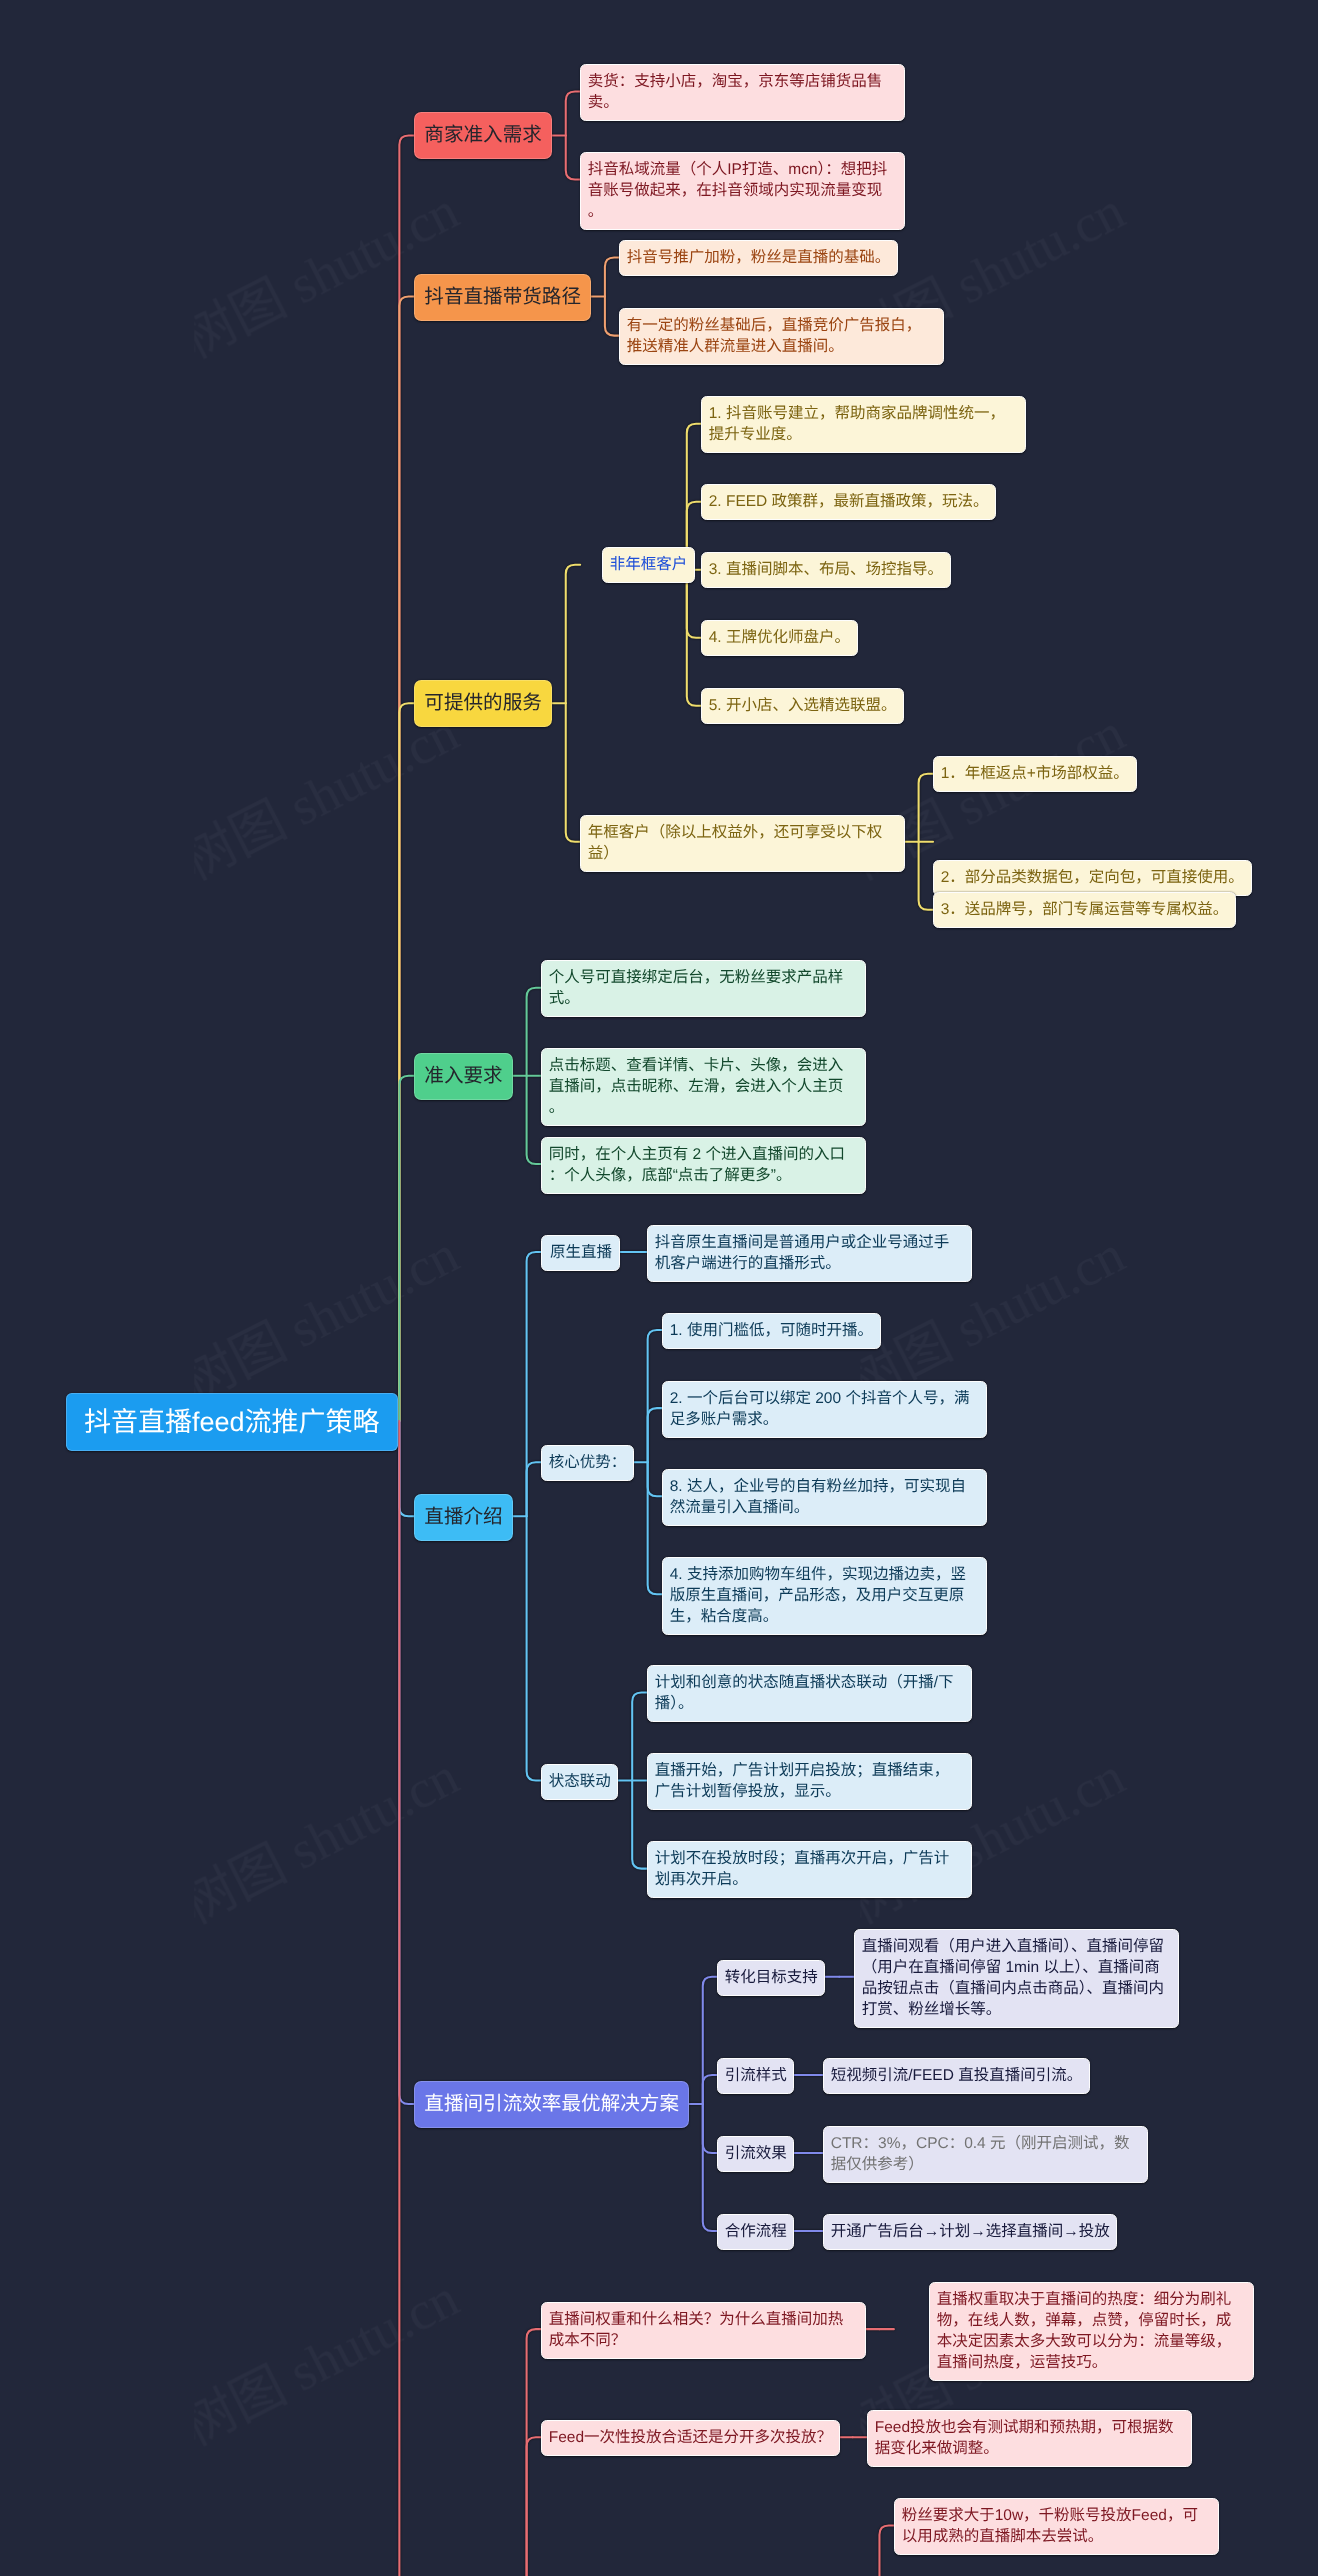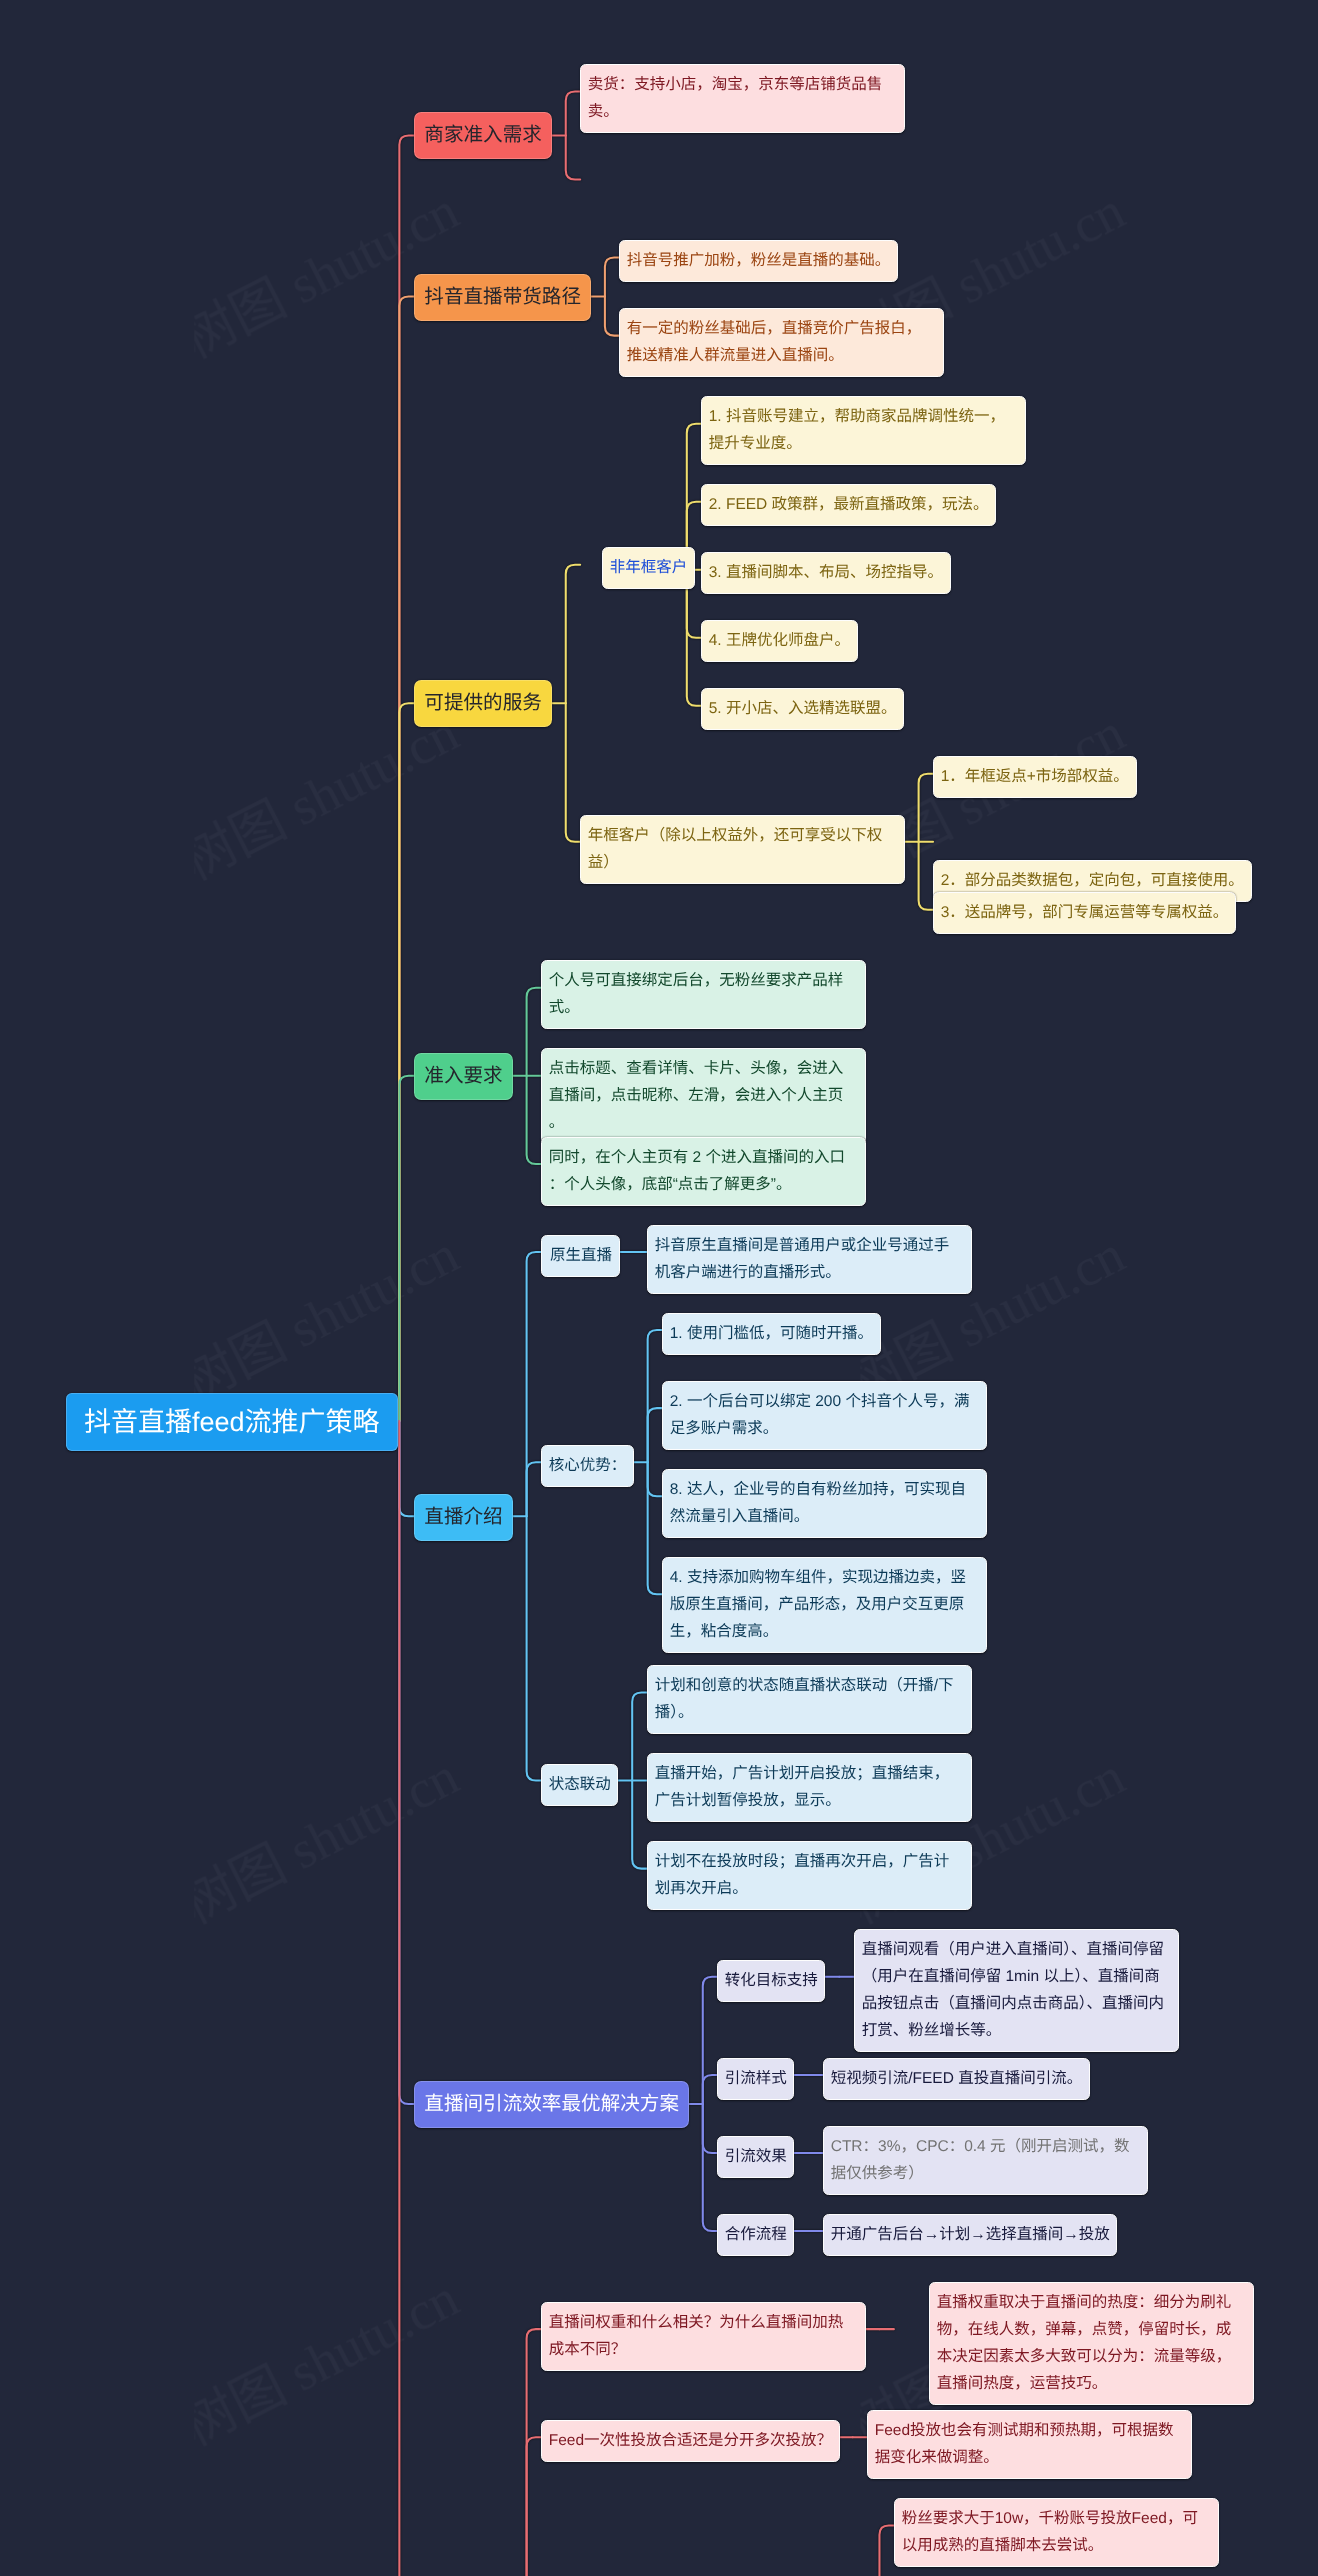--- a/index.html
+++ b/index.html
@@ -10,21 +10,21 @@
   #watermark{position:absolute;left:0;top:0;width:1319px;height:3201px;z-index:0;
     pointer-events:none;opacity:1;}
   #links{position:absolute;left:0;top:0;width:1319px;height:3201px;z-index:1;overflow:visible;}
   #canvas{position:absolute;left:0;top:0;width:1319px;height:3201px;z-index:2;}
   .node{position:absolute;box-sizing:border-box;display:block;}
   .node .txt{display:block;white-space:pre-wrap;word-break:break-all;line-break:anywhere;}
   .root{font-size:27px;line-height:32px;padding:12px 17px;border-radius:5.7px;
         border:1px solid rgba(255,255,255,.2);box-shadow:0 0.5px 2.1px rgba(0,0,0,.55);}
   .lvl1{font-size:19.6px;line-height:25px;padding:9.8px 9.3px;border-radius:7.2px;
         border:1px solid rgba(255,255,255,.2);box-shadow:0 0.5px 2.1px rgba(0,0,0,.55);}
-  .lvlN{font-size:15.5px;line-height:27px;padding:6.4px 6.7px;border-radius:5.7px;
+  .lvlN{font-size:15.5px;line-height:21px;padding:6.4px 6.7px;border-radius:5.7px;
         border:1px solid #fdfdfd;box-shadow:0 0.5px 2.1px rgba(0,0,0,.55);}
 </style>
 </head>
 <body style="background: rgb(34, 39, 58);">
 
 <div id="watermark"><svg width="1319" height="3201" viewBox="0 0 2560 6214">
       <defs>
         <pattern id="wm" width="1293" height="1013" patternUnits="userSpaceOnUse" patternTransform="translate(377,191)">
           <text x="0" y="506.5" fill="rgba(168,172,190,0.055)" font-size="104" font-family="&quot;Liberation Serif&quot;,serif" transform="rotate(-27 0 506.5)">树图 shutu.cn</text>
         </pattern>
@@ -118,20 +118,23 @@
 <div id="canvas">
     <div class="node root" style="background: rgb(27, 156, 240); color: rgb(255, 255, 255); left: 66px; top: 1393px;">
       <span class="txt">抖音直播feed流推广策略</span>
     </div>
     <div class="node lvl1" style="background: rgb(245, 96, 94); color: rgb(36, 37, 44); left: 414px; top: 112px;">
       <span class="txt">商家准入需求</span>
     </div>
     <div class="node lvlN" style="background: rgb(253, 222, 224); color: rgb(125, 23, 33); max-width: 325px; left: 580px; top: 64px;">
       <span class="txt">卖货：支持小店，淘宝，京东等店铺货品售卖。</span>
     </div>
+    <div class="node lvlN" style="background: rgb(253, 222, 224); color: rgb(125, 23, 33); max-width: 325px; left: 580px; top: 152px;">
+      <span class="txt">抖音私域流量（个人IP打造、mcn）：想把抖音账号做起来，在抖音领域内实现流量变现。</span>
+    </div>
     <div class="node lvl1" style="background: rgb(245, 149, 75); color: rgb(36, 37, 44); left: 414px; top: 274px;">
       <span class="txt">抖音直播带货路径</span>
     </div>
     <div class="node lvlN" style="background: rgb(253, 233, 218); color: rgb(155, 69, 18); max-width: 325px; left: 619px; top: 240px;">
       <span class="txt">抖音号推广加粉，粉丝是直播的基础。</span>
     </div>
     <div class="node lvlN" style="background: rgb(253, 233, 218); color: rgb(155, 69, 18); max-width: 325px; left: 619px; top: 308px;">
       <span class="txt">有一定的粉丝基础后，直播竞价广告报白，推送精准人群流量进入直播间。</span>
     </div>
     <div class="node lvl1" style="background: rgb(248, 215, 63); color: rgb(36, 37, 44); left: 414px; top: 680px;">

